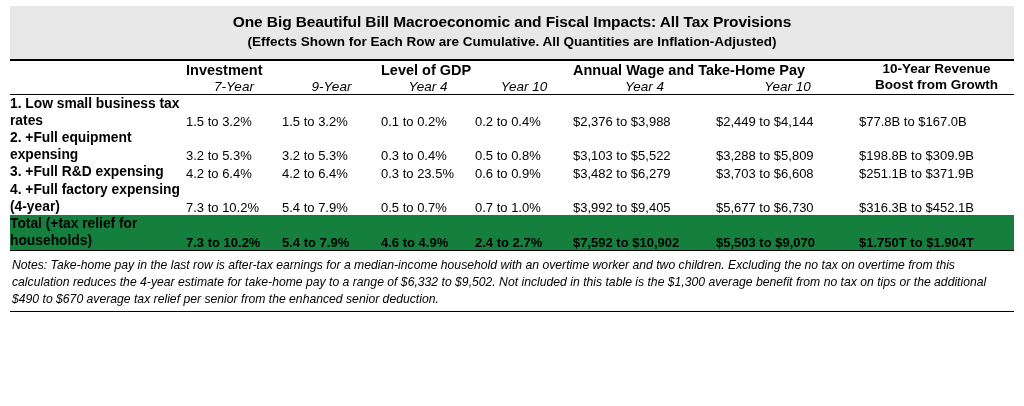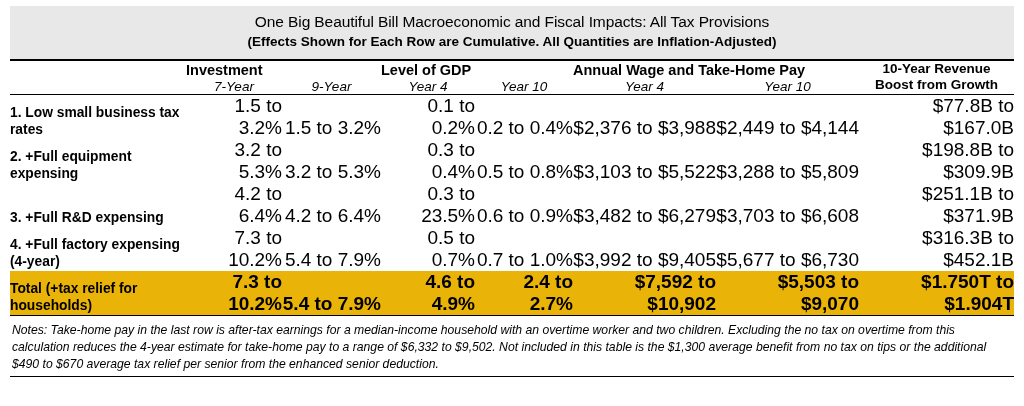--- a/index.html
+++ b/index.html
@@ -26,21 +26,21 @@
     width: 1004px;
   }
   
   .title-block {
     background: #e8e8e8;
     padding: 6px 0 8px 0;
     text-align: center;
   }
   .title-line1 {
     font-size: 15.5px;
-    font-weight: normal;
+    font-weight: bold;
     letter-spacing: -0.1px;
     line-height: 1.35;
   }
   .title-line2 {
     font-size: 13.5px;
     font-weight: bold;
     line-height: 1.35;
   }
   .rule-thick {
     border-top: 2.5px solid #000;
@@ -79,30 +79,30 @@
   .row-label {
     font-weight: bold;
     font-size: 13.8px;
     text-align: left;
     padding: 7px 6px 7px 2px;
     line-height: 1.25;
     vertical-align: top;
     margin-top: 17px;
   }
   .cell {
-    text-align: right;
-    font-size: 19px;
+    text-align: left;
+    font-size: 13px;
     padding: 7px 1px 7px 1px;
     vertical-align: top;
   }
   tr.total .row-label, tr.total .cell {
     font-weight: bold;
   }
   tr.total td {
-    background: #eab308;
+    background: #15803d;
   }
   .notes {
     font-size: 12.2px;
     font-style: italic;
     line-height: 1.42;
     padding: 6px 2px 2px 2px;
     text-align: left;
   }
 </style>
 </head>

